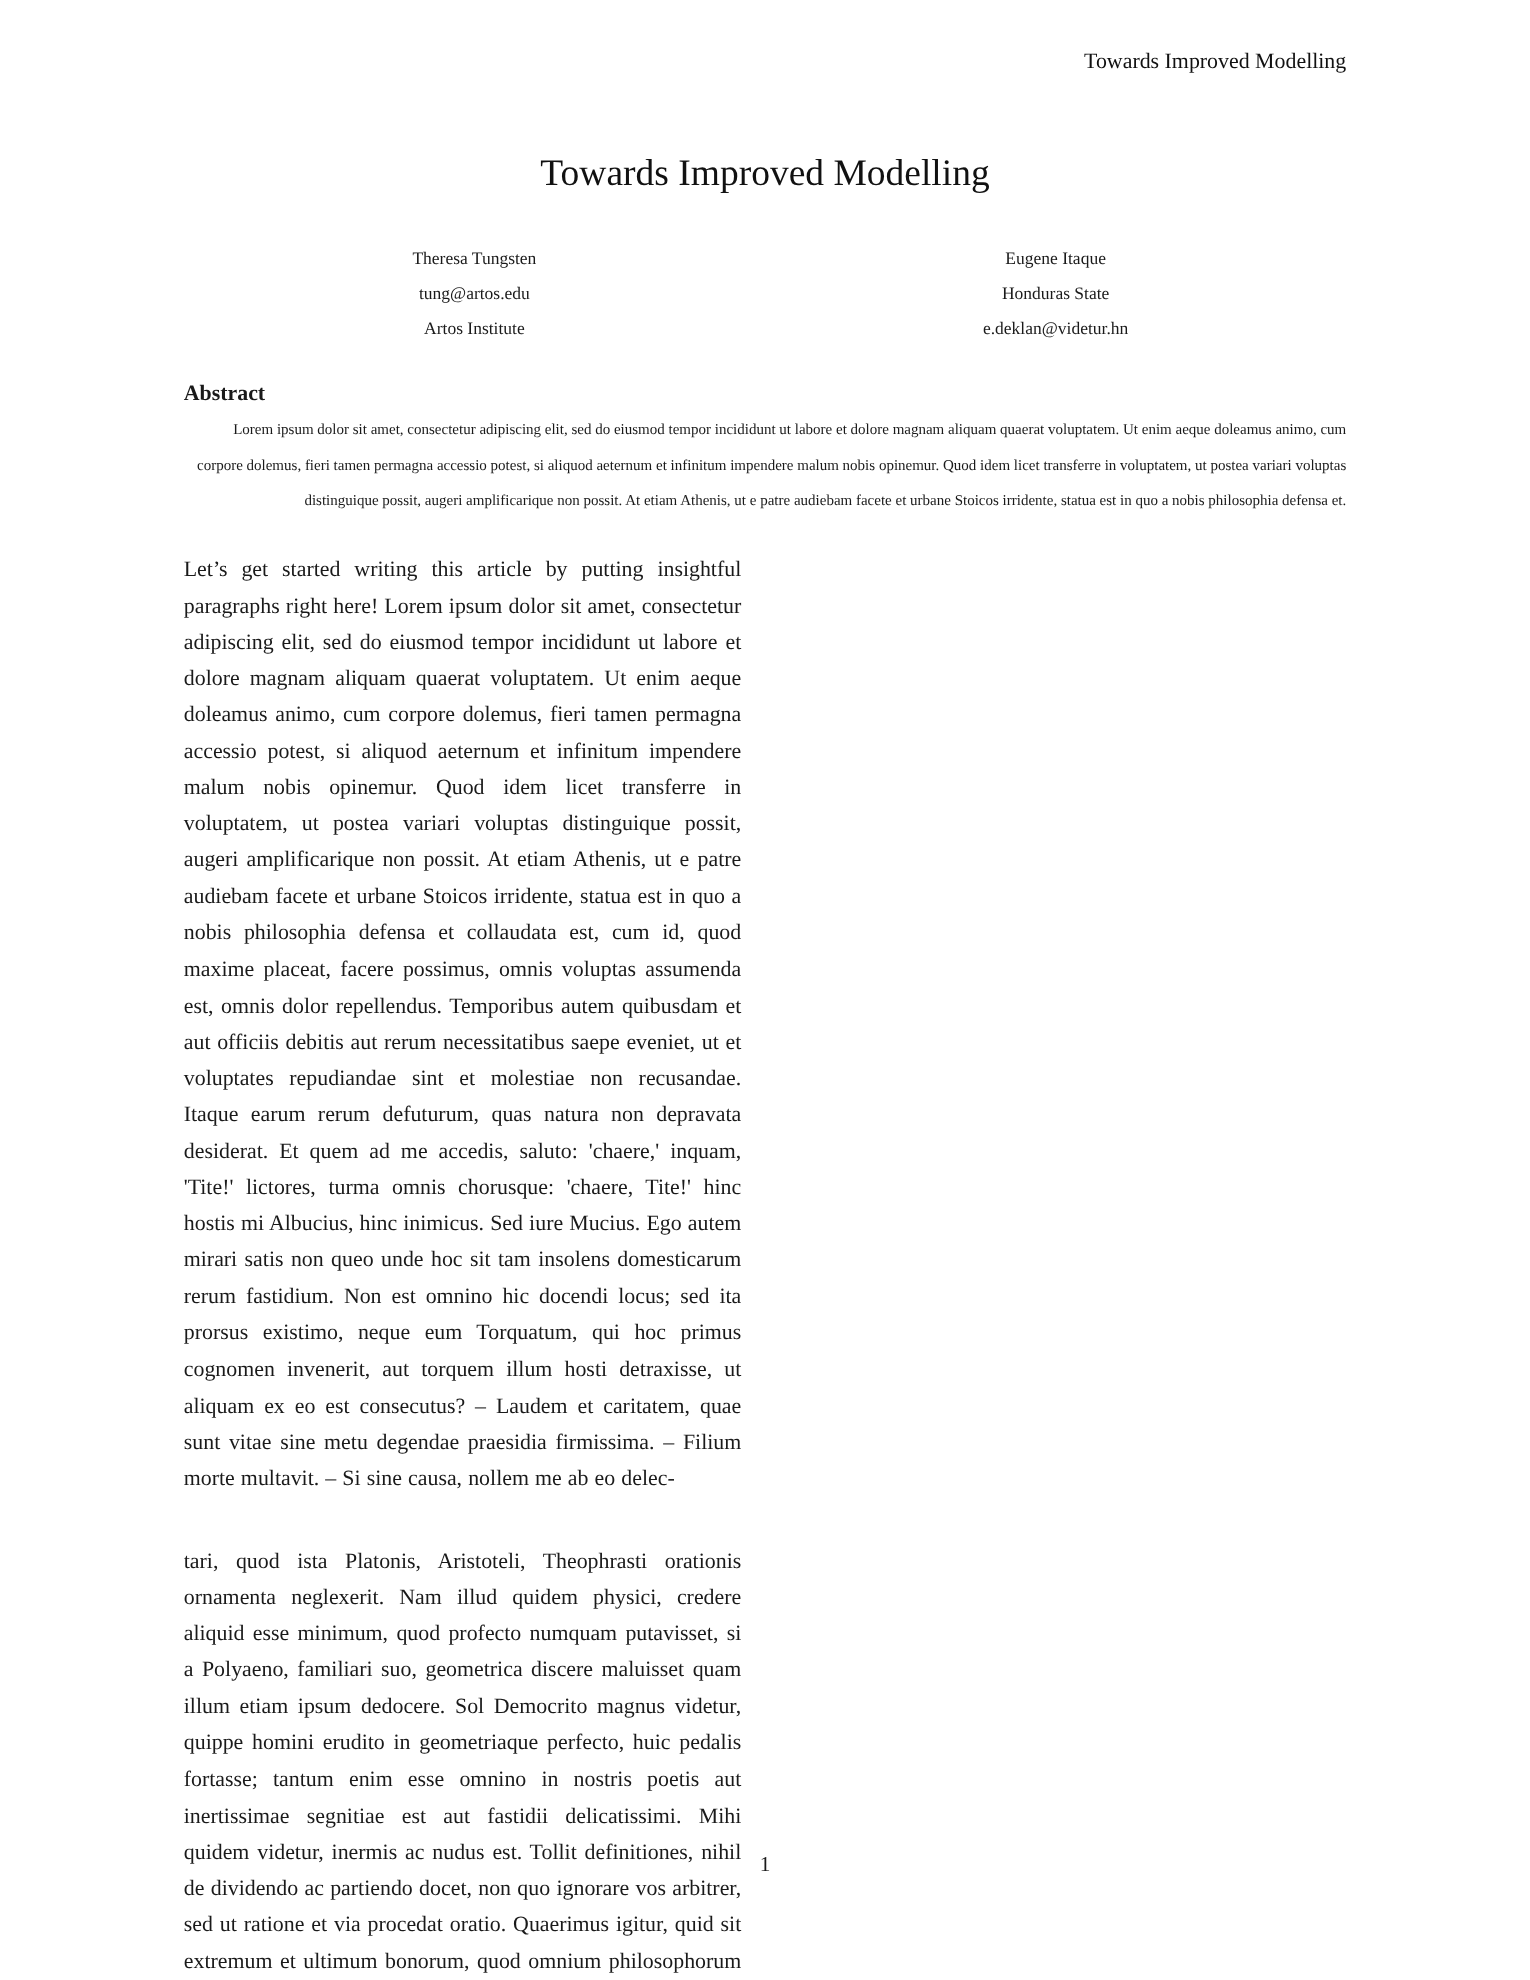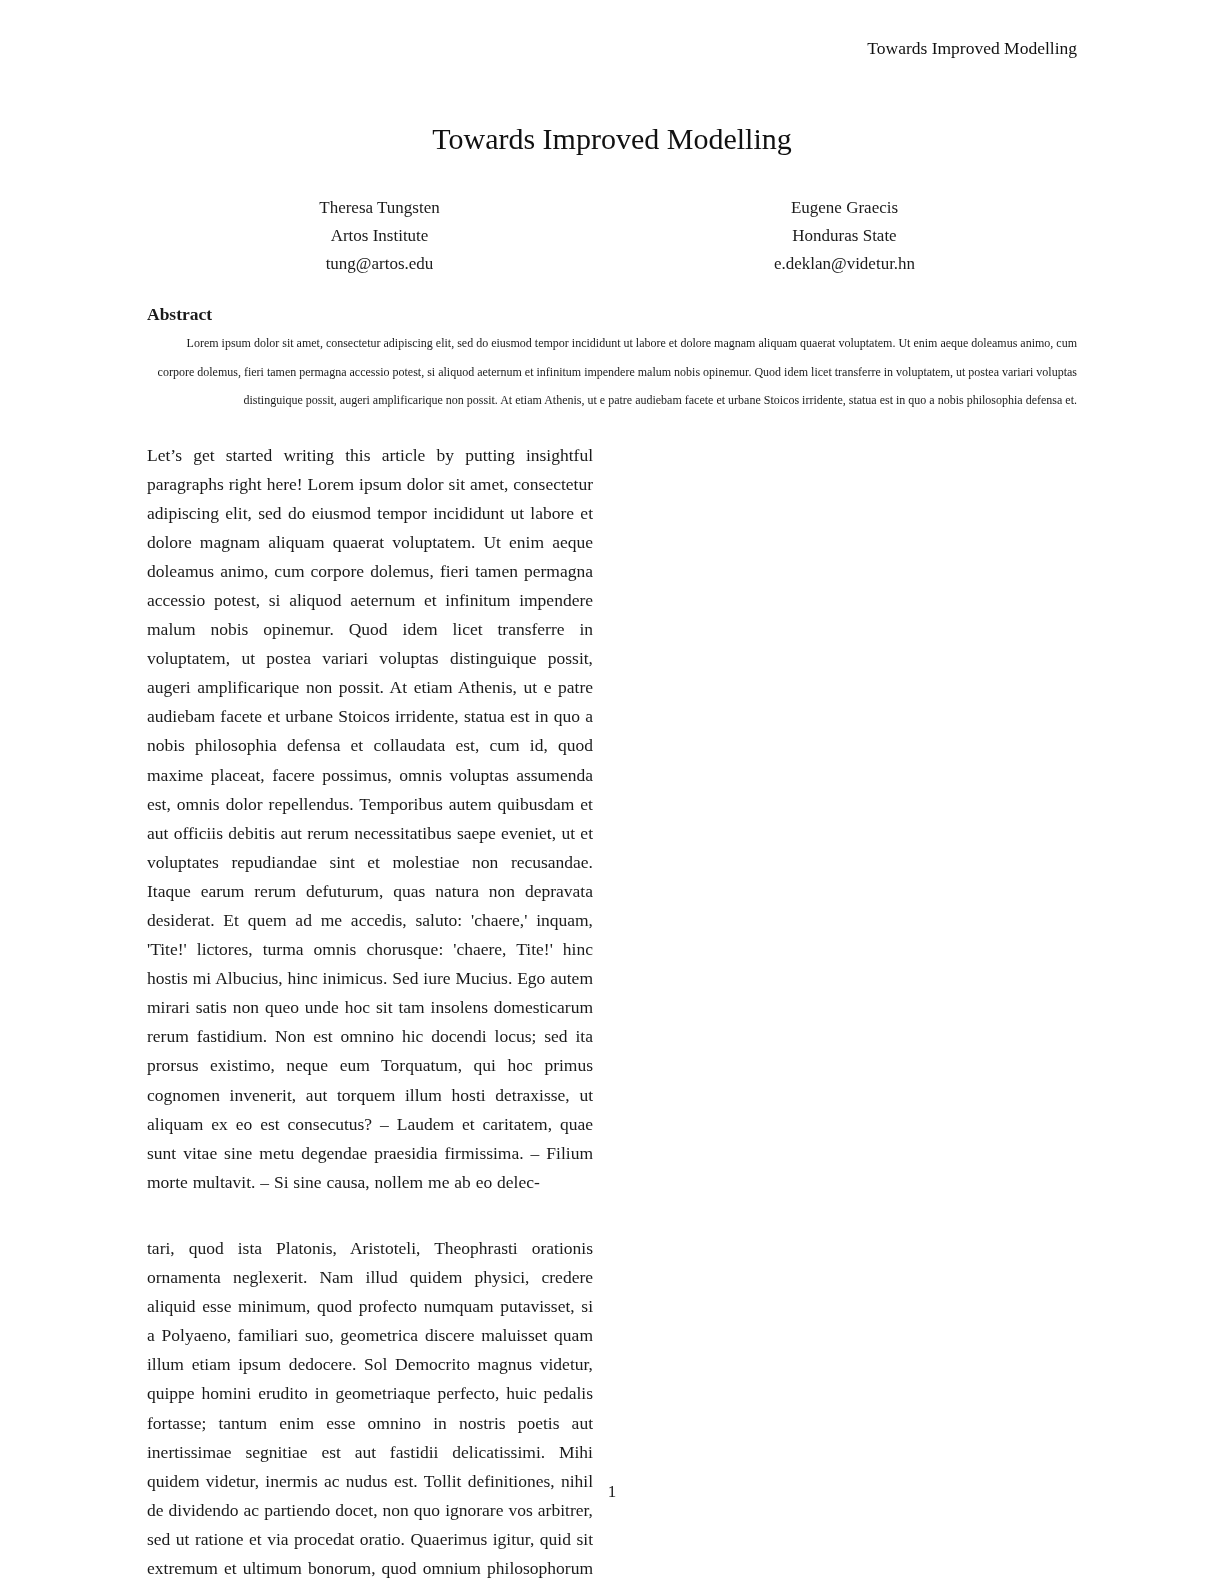--- a/index.html
+++ b/index.html
@@ -37,21 +37,21 @@
     color: #111111;
   }
   .authors {
     display: flex;
     flex-direction: row;
     margin-top: 38px;
   }
   .author-block {
     flex: 1 1 0;
     text-align: center;
-    font-size: 17px;
+    font-size: 14px;
     line-height: 28px;
   }
   .abstract-heading {
     font-weight: 700;
     font-size: 17.5px;
     margin-top: 26px;
   }
   .abstract-text {
     text-align: right;
     font-size: 12px;
@@ -87,25 +87,25 @@
 <div class="page">
   <div class="content">
 
     <div class="running-header">Towards Improved Modelling</div>
 
     <h1 class="paper-title">Towards Improved Modelling</h1>
 
     <div class="authors">
       <div class="author-block">
         <div>Theresa Tungsten</div>
+        <div>tung@artos.edu</div>
         <div>Artos Institute</div>
-        <div>tung@artos.edu</div>
       </div>
       <div class="author-block">
-        <div>Eugene Graecis</div>
+        <div>Eugene Itaque</div>
         <div>Honduras State</div>
         <div>e.deklan@videtur.hn</div>
       </div>
     </div>
 
     <div class="abstract-heading">Abstract</div>
 
     <div class="abstract-text">Lorem ipsum dolor sit amet, consectetur adipiscing elit, sed do eiusmod tempor incididunt ut labore et dolore magnam aliquam quaerat voluptatem. Ut enim aeque doleamus animo, cum corpore dolemus, fieri tamen permagna accessio potest, si aliquod aeternum et infinitum impendere malum nobis opinemur. Quod idem licet transferre in voluptatem, ut postea variari voluptas distinguique possit, augeri amplificarique non possit. At etiam Athenis, ut e patre audiebam facete et urbane Stoicos irridente, statua est in quo a nobis philosophia defensa et.</div>
 
     <div class="columns">

